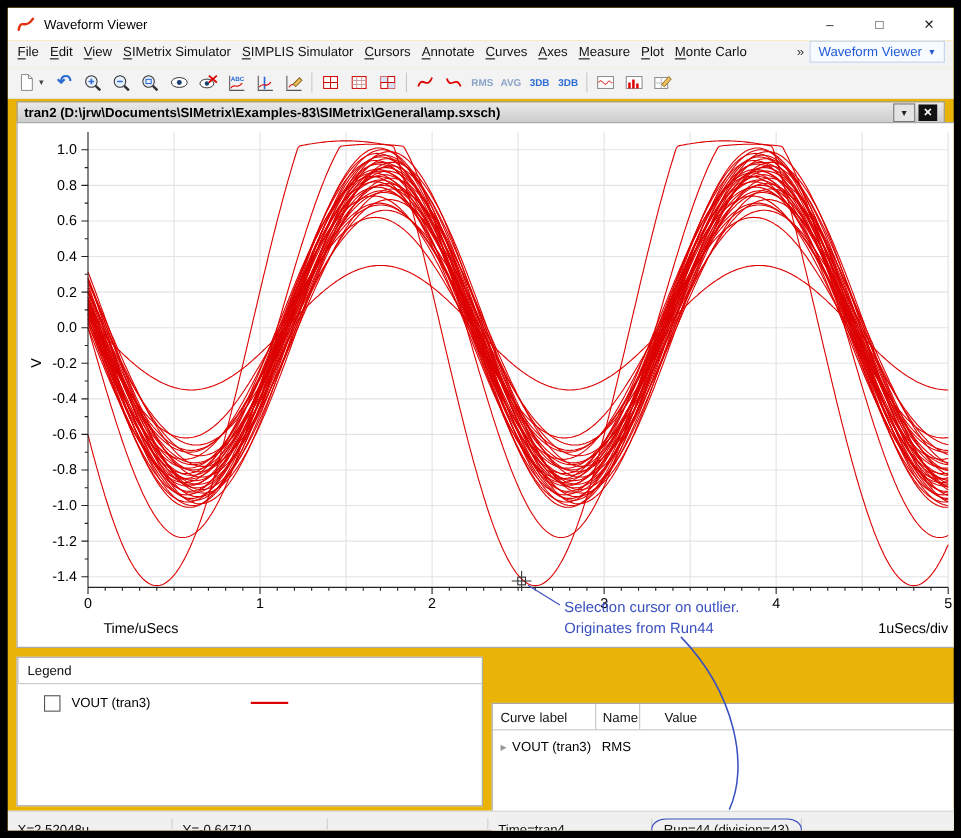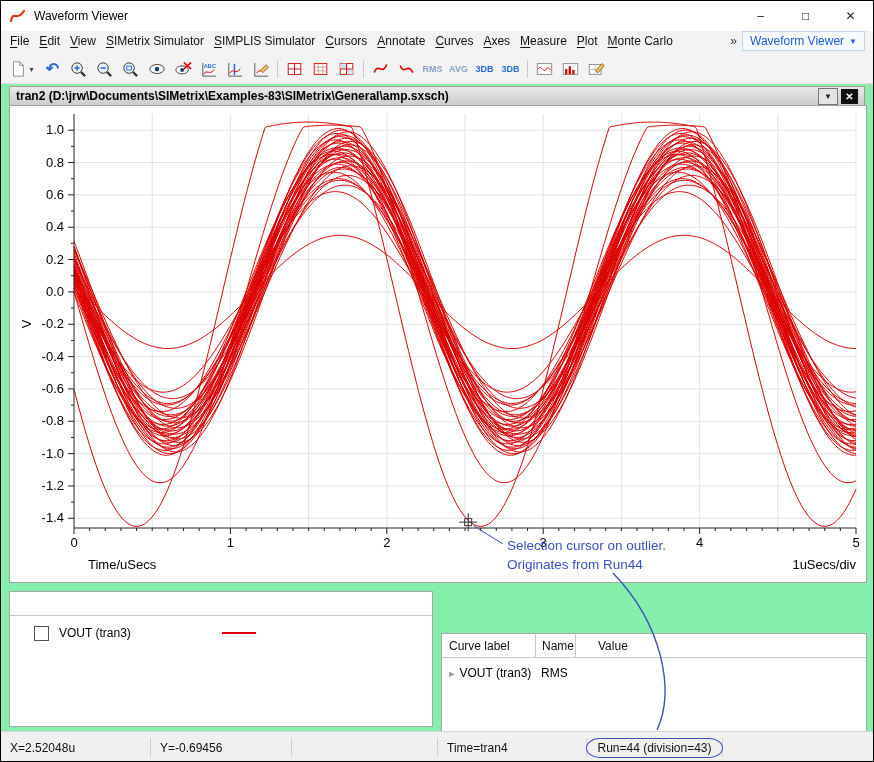--- a/index.html
+++ b/index.html
@@ -1,17 +1,17 @@
 <!DOCTYPE html>
 <html><head>
 <meta charset="utf-8">
 <style>
   html,body{margin:0;padding:0;}
   body{width:874px;height:762px;position:relative;font-family:"Liberation Sans",sans-serif;background:#e8e8e8;}
-  .window{position:absolute;inset:0;background:#86efac;border:1px solid #000000;box-sizing:border-box;overflow:hidden;}
+  .window{position:absolute;inset:0;background:#eab308;border:7px solid #000000;box-sizing:border-box;overflow:hidden;}
 
   
   .titlebar{height:30px;background:#ffffff;display:flex;align-items:center;padding-left:8px;font-size:12px;color:#000;}
   .app-icon{width:18px;height:16px;margin-right:7px;}
   .win-btns{margin-left:auto;display:flex;height:30px;}
   .win-btn{width:45px;height:30px;display:flex;align-items:center;justify-content:center;font-size:12px;color:#222;}
 
   
   .menubar{height:24px;background:#f3f3f3;display:flex;align-items:flex-start;font-size:12px;padding:0 4px;}
   .menu-item{padding:3px 5px;white-space:nowrap;color:#111;}
@@ -441,20 +441,21 @@
         <g font-size="13.5" fill="#3a50c0">
           <text x="497" y="444">Selection cursor on outlier.</text>
           <text x="497" y="463">Originates from Run44</text>
           <path d="M493 438 L464 420" stroke="#3a50c0" fill="none"></path>
         </g>
       </svg>
   </div>
 
   <div class="legend-panel">
     <div class="panel-header">
+      <span class="lp-col2">Legend</span>
     </div>
     <div class="legend-row">
       <span class="checkbox"></span>
       <span>VOUT (tran3)</span>
       <span class="legend-line"></span>
     </div>
   </div>
 
   <div class="measure-panel">
     <div class="panel-header">
@@ -467,21 +468,21 @@
         <span class="expander">▸</span>
         <span>VOUT (tran3)</span>
       </span>
       <span class="mr-col2">RMS</span>
       <span></span>
     </div>
   </div>
 
   <div class="statusbar">
     <span class="sb-cell sb-x">X=2.52048u</span>
-    <span class="sb-cell sb-y">Y=-0.69456</span>
+    <span class="sb-cell sb-y">Y=-0.64710</span>
     <span class="sb-cell sb-empty"></span>
     <span class="sb-cell sb-group">Time=tran4</span>
     <span class="sb-cell sb-run">
       <span class="run-ellipse">Run=44 (division=43)</span>
     </span>
   </div>
 
   <svg class="overlay" width="874" height="762">
     <path d="M 612 572 C 662 624 674 690 656 729" fill="none" stroke="#3a50c0" stroke-width="1.4"></path>
   </svg>

